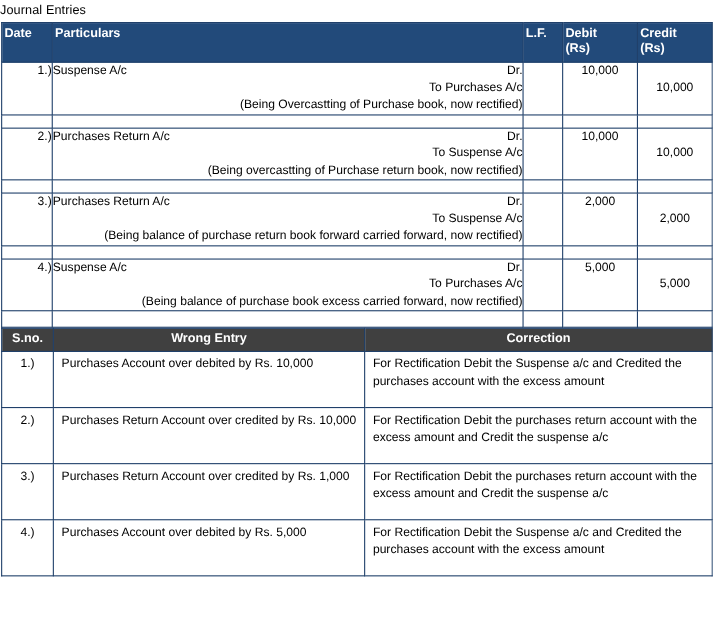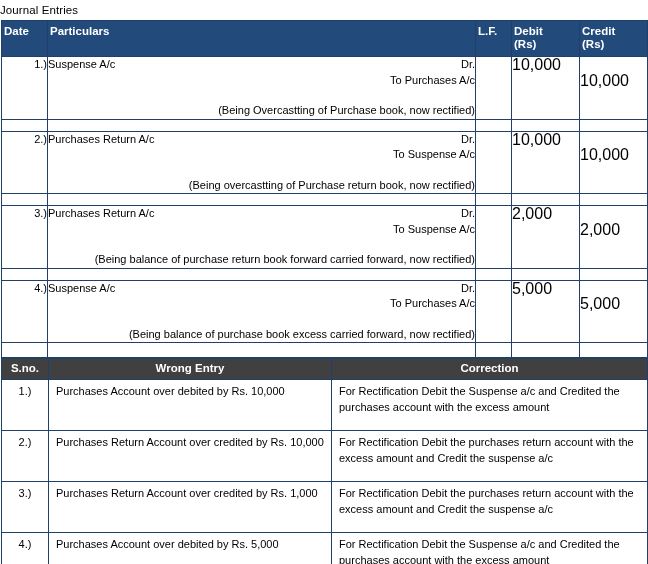--- a/index.html
+++ b/index.html
@@ -67,42 +67,41 @@
     font-size: 11px;
     line-height: 15px;
   }
   td.c-part {
     padding: 3px 6px 4px 6px;
     font-size: 11px;
     line-height: 15.5px;
     text-align: right;
   }
   td.c-amt {
-    text-align: left;
+    text-align: center;
     padding: 3px 7px 0 0;
-    font-size: 16px;
+    font-size: 11px;
     line-height: 15.5px;
   }
   td.c-lf { }
 
   .acct-line {
     display: flex;
     justify-content: space-between;
     align-items: baseline;
   }
   .acct-line .dr {
     padding-left: 8px;
     white-space: nowrap;
   }
   .to-line {
     padding-left: 46px;
   }
   .narration {
     white-space: normal;
-    margin-top: 15px;
   }
   .amt-second {
     
     padding-top: 15.5px;
   }
   tr.spacer td {
     height: 11px;
     padding: 0;
   }
   tr.blank-tail td {

